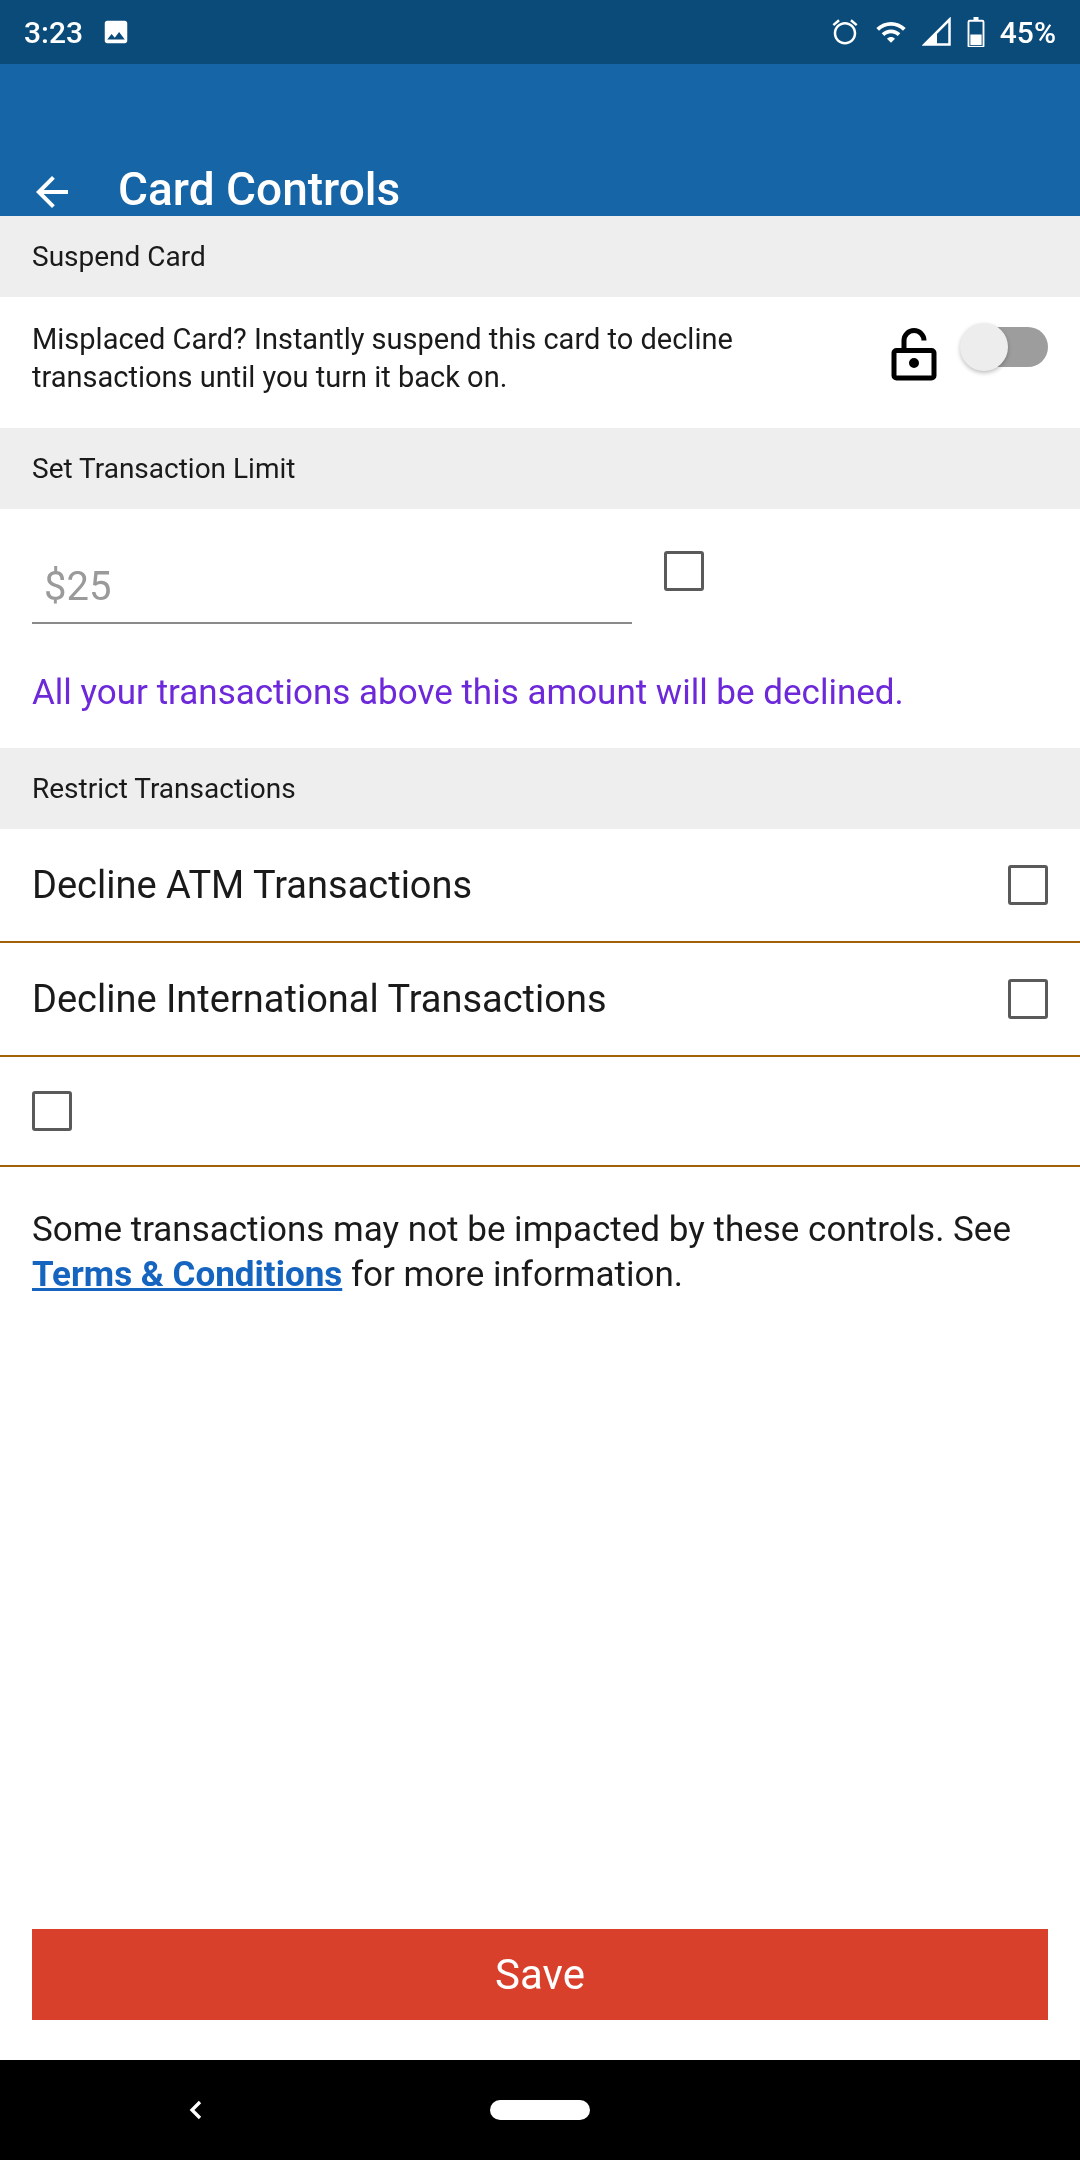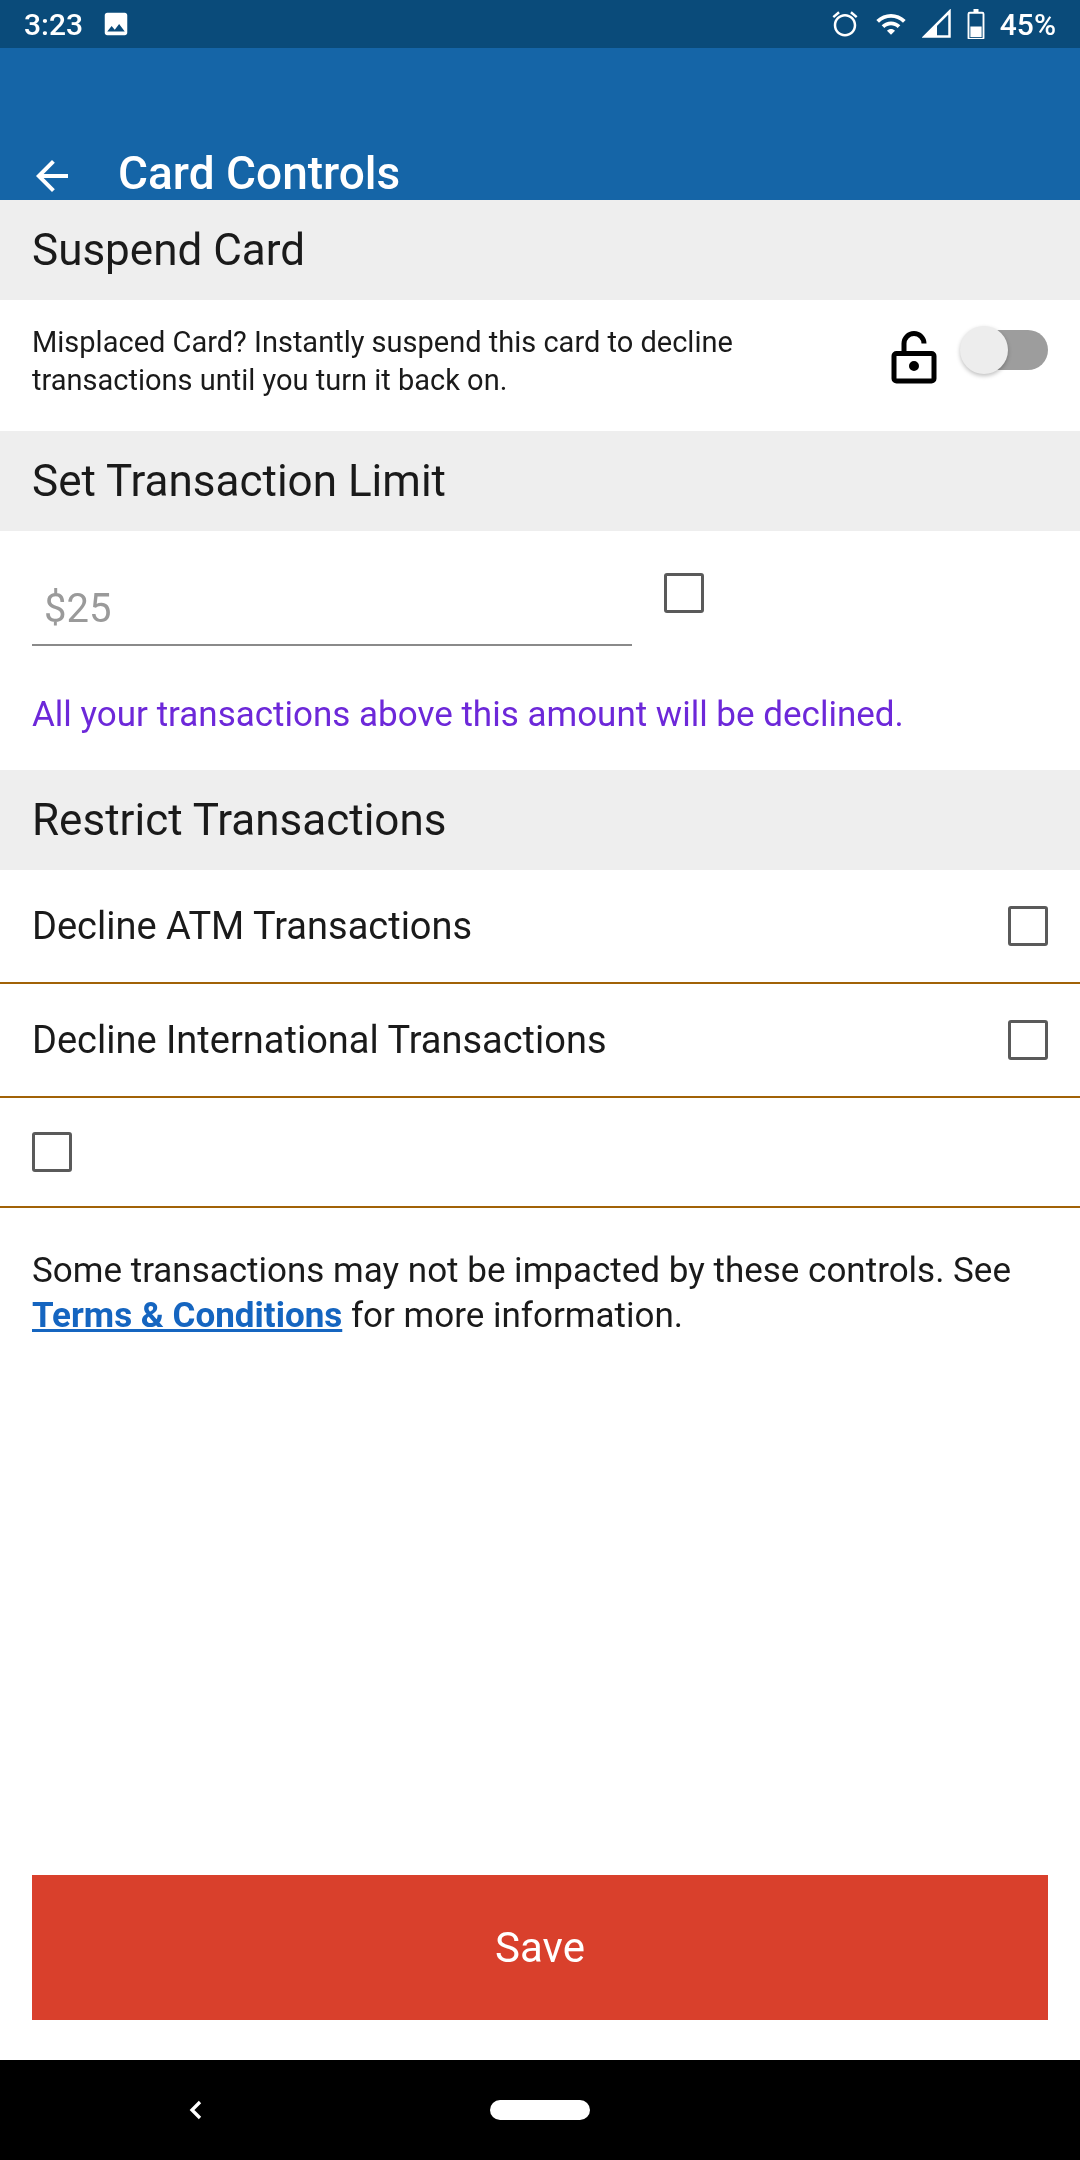--- a/index.html
+++ b/index.html
@@ -6,21 +6,21 @@
     body {
       width: 1080px;
       height: 2160px;
       font-family: Roboto, -apple-system, sans-serif;
       background: #fff;
       display: flex;
       flex-direction: column;
       overflow: hidden;
     }
     .status-bar {
-      height: 48px;
+      height: 64px;
       background: #0a4b7a;
       color: #fff;
       display: flex;
       align-items: center;
       justify-content: space-between;
       padding: 0 24px;
       font-size: 30px;
       font-weight: 500;
     }
     .status-left { display: flex; align-items: center; gap: 18px; }
@@ -33,21 +33,21 @@
       display: flex;
       align-items: flex-end;
       padding: 0 28px;
       gap: 42px;
     }
     .back-arrow { display: flex; align-items: center; cursor: pointer; }
     .app-title { font-size: 46px; font-weight: 500; }
     .section-header {
       background: #eeeeee;
       padding: 24px 32px;
-      font-size: 44px;
+      font-size: 28px;
       font-weight: 400;
       color: #1a1a1a;
     }
     .suspend-row {
       background: #fff;
       padding: 24px 32px 32px 32px;
       display: flex;
       align-items: flex-start;
       gap: 20px;
     }
@@ -137,21 +137,21 @@
       font-weight: bold;
     }
     .spacer { flex: 1; }
     .save-button {
       margin: 0 32px 40px 32px;
       background: #d9402c;
       color: #fff;
       font-size: 42px;
       font-weight: 400;
       border: none;
-      padding: 48px 0;
+      padding: 21px 0;
       cursor: pointer;
       font-family: inherit;
     }
     .nav-bar {
       height: 100px;
       background: #000;
       display: flex;
       align-items: center;
       justify-content: space-between;
       padding: 0 180px;

